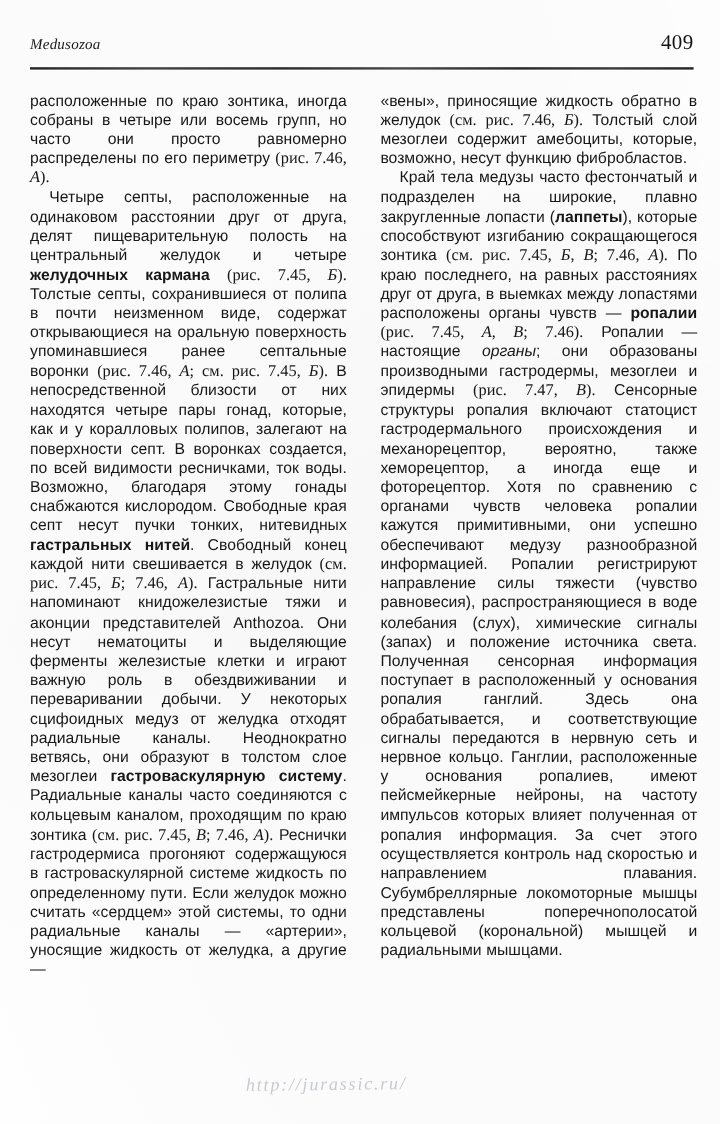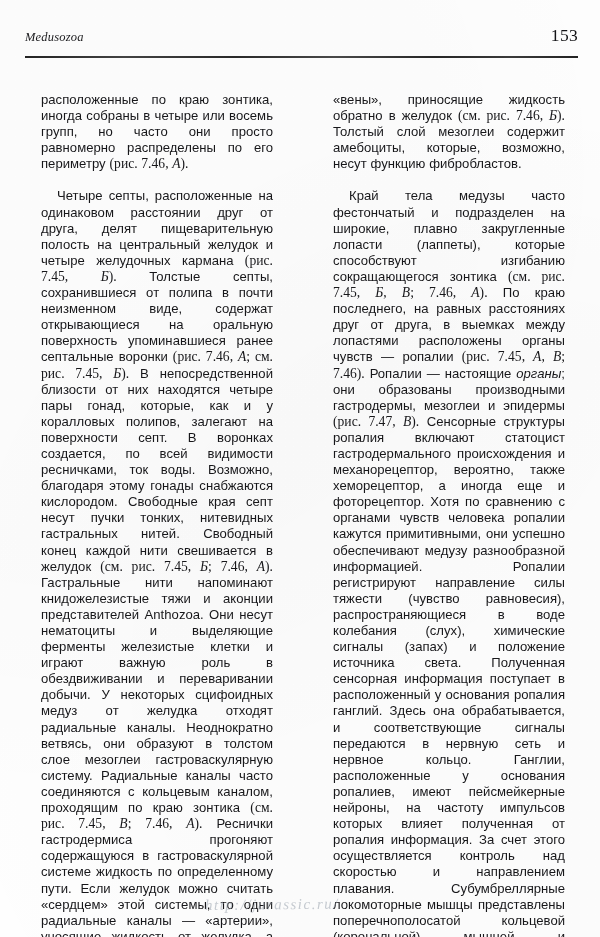--- a/index.html
+++ b/index.html
@@ -72,36 +72,36 @@
     left: 25px;
     top: 76px;
     width: 556px;
     display: flex;
     gap: 28px;
   }
   .column {
     width: 264px;
   }
   .para {
-    margin: 16px;
+    margin: 0;
     text-align: justify;
     text-justify: inter-word;
     font-family: "Liberation Sans", "DejaVu Sans", sans-serif;
     font-size: 13.1px;
     line-height: 16.1px;
     color: #17171a;
     hyphens: manual;
     word-spacing: 0.2px;
     -webkit-font-smoothing: none;
   }
   .para + .para {
     text-indent: 16px;
   }
   .para b, .para .b {
-    font-weight: 400;
+    font-weight: 700;
   }
   .para i, .para .i {
     font-style: italic;
   }
   
   .para .ser {
     font-family: "Liberation Serif", "DejaVu Serif", serif;
     font-size: 13.6px;
   }
 
@@ -127,21 +127,21 @@
     user-select: none;
   }
 </style>
 </head>
 <body>
 
 <div id="page">
 
   <div id="running-head">
     <div class="rh-title">Medusozoa</div>
-    <div class="rh-pageno">153</div>
+    <div class="rh-pageno">409</div>
   </div>
 
   <div id="head-rule"></div>
 
   <div id="columns">
 
     <div class="column">
       <p class="para"><span>расположенные по краю зонтика, иногда собраны в четыре или восемь групп, но часто они просто равномерно распределены по его периметру </span><span class="ser">(рис. 7.46, </span><span class="ser i">А</span><span class="ser">).</span></p>
       <p class="para"><span>Четыре септы, расположенные на одинаковом расстоянии друг от друга, делят пищеварительную полость на центральный желудок и четыре </span><b>желудочных кармана</b><span class="ser"> (рис. 7.45, </span><span class="ser i">Б</span><span class="ser">).</span><span> Толстые септы, сохранившиеся от полипа в почти неизменном виде, содержат открывающиеся на оральную поверхность упоминавшиеся ранее септальные воронки </span><span class="ser">(рис. 7.46, </span><span class="ser i">А</span><span class="ser">; см. рис. 7.45, </span><span class="ser i">Б</span><span class="ser">).</span><span> В непосредственной близости от них находятся четыре пары гонад, которые, как и у коралловых полипов, залегают на поверхности септ. В воронках создается, по всей видимости ресничками, ток воды. Возможно, благодаря этому гонады снабжаются кислородом. Свободные края септ несут пучки тонких, нитевидных </span><b>гастральных нитей</b><span>. Свободный конец каждой нити свешивается в желудок </span><span class="ser">(см. рис. 7.45, </span><span class="ser i">Б</span><span class="ser">; 7.46, </span><span class="ser i">А</span><span class="ser">).</span><span> Гастральные нити напоминают книдожелезистые тяжи и аконции представителей Anthozoa. Они несут нематоциты и выделяющие ферменты железистые клетки и играют важную роль в обездвиживании и переваривании добычи. У некоторых сцифоидных медуз от желудка отходят радиальные каналы. Неоднократно ветвясь, они образуют в толстом слое мезоглеи </span><b>гастроваскулярную систему</b><span>. Радиальные каналы часто соединяются с кольцевым каналом, проходящим по краю зонтика </span><span class="ser">(см. рис. 7.45, </span><span class="ser i">В</span><span class="ser">; 7.46, </span><span class="ser i">А</span><span class="ser">).</span><span> Реснички гастродермиса прогоняют содержащуюся в гастроваскулярной системе жидкость по определенному пути. Если желудок можно считать «сердцем» этой системы, то одни радиальные каналы — «артерии», уносящие жидкость от желудка, а другие —</span></p>
     </div>

